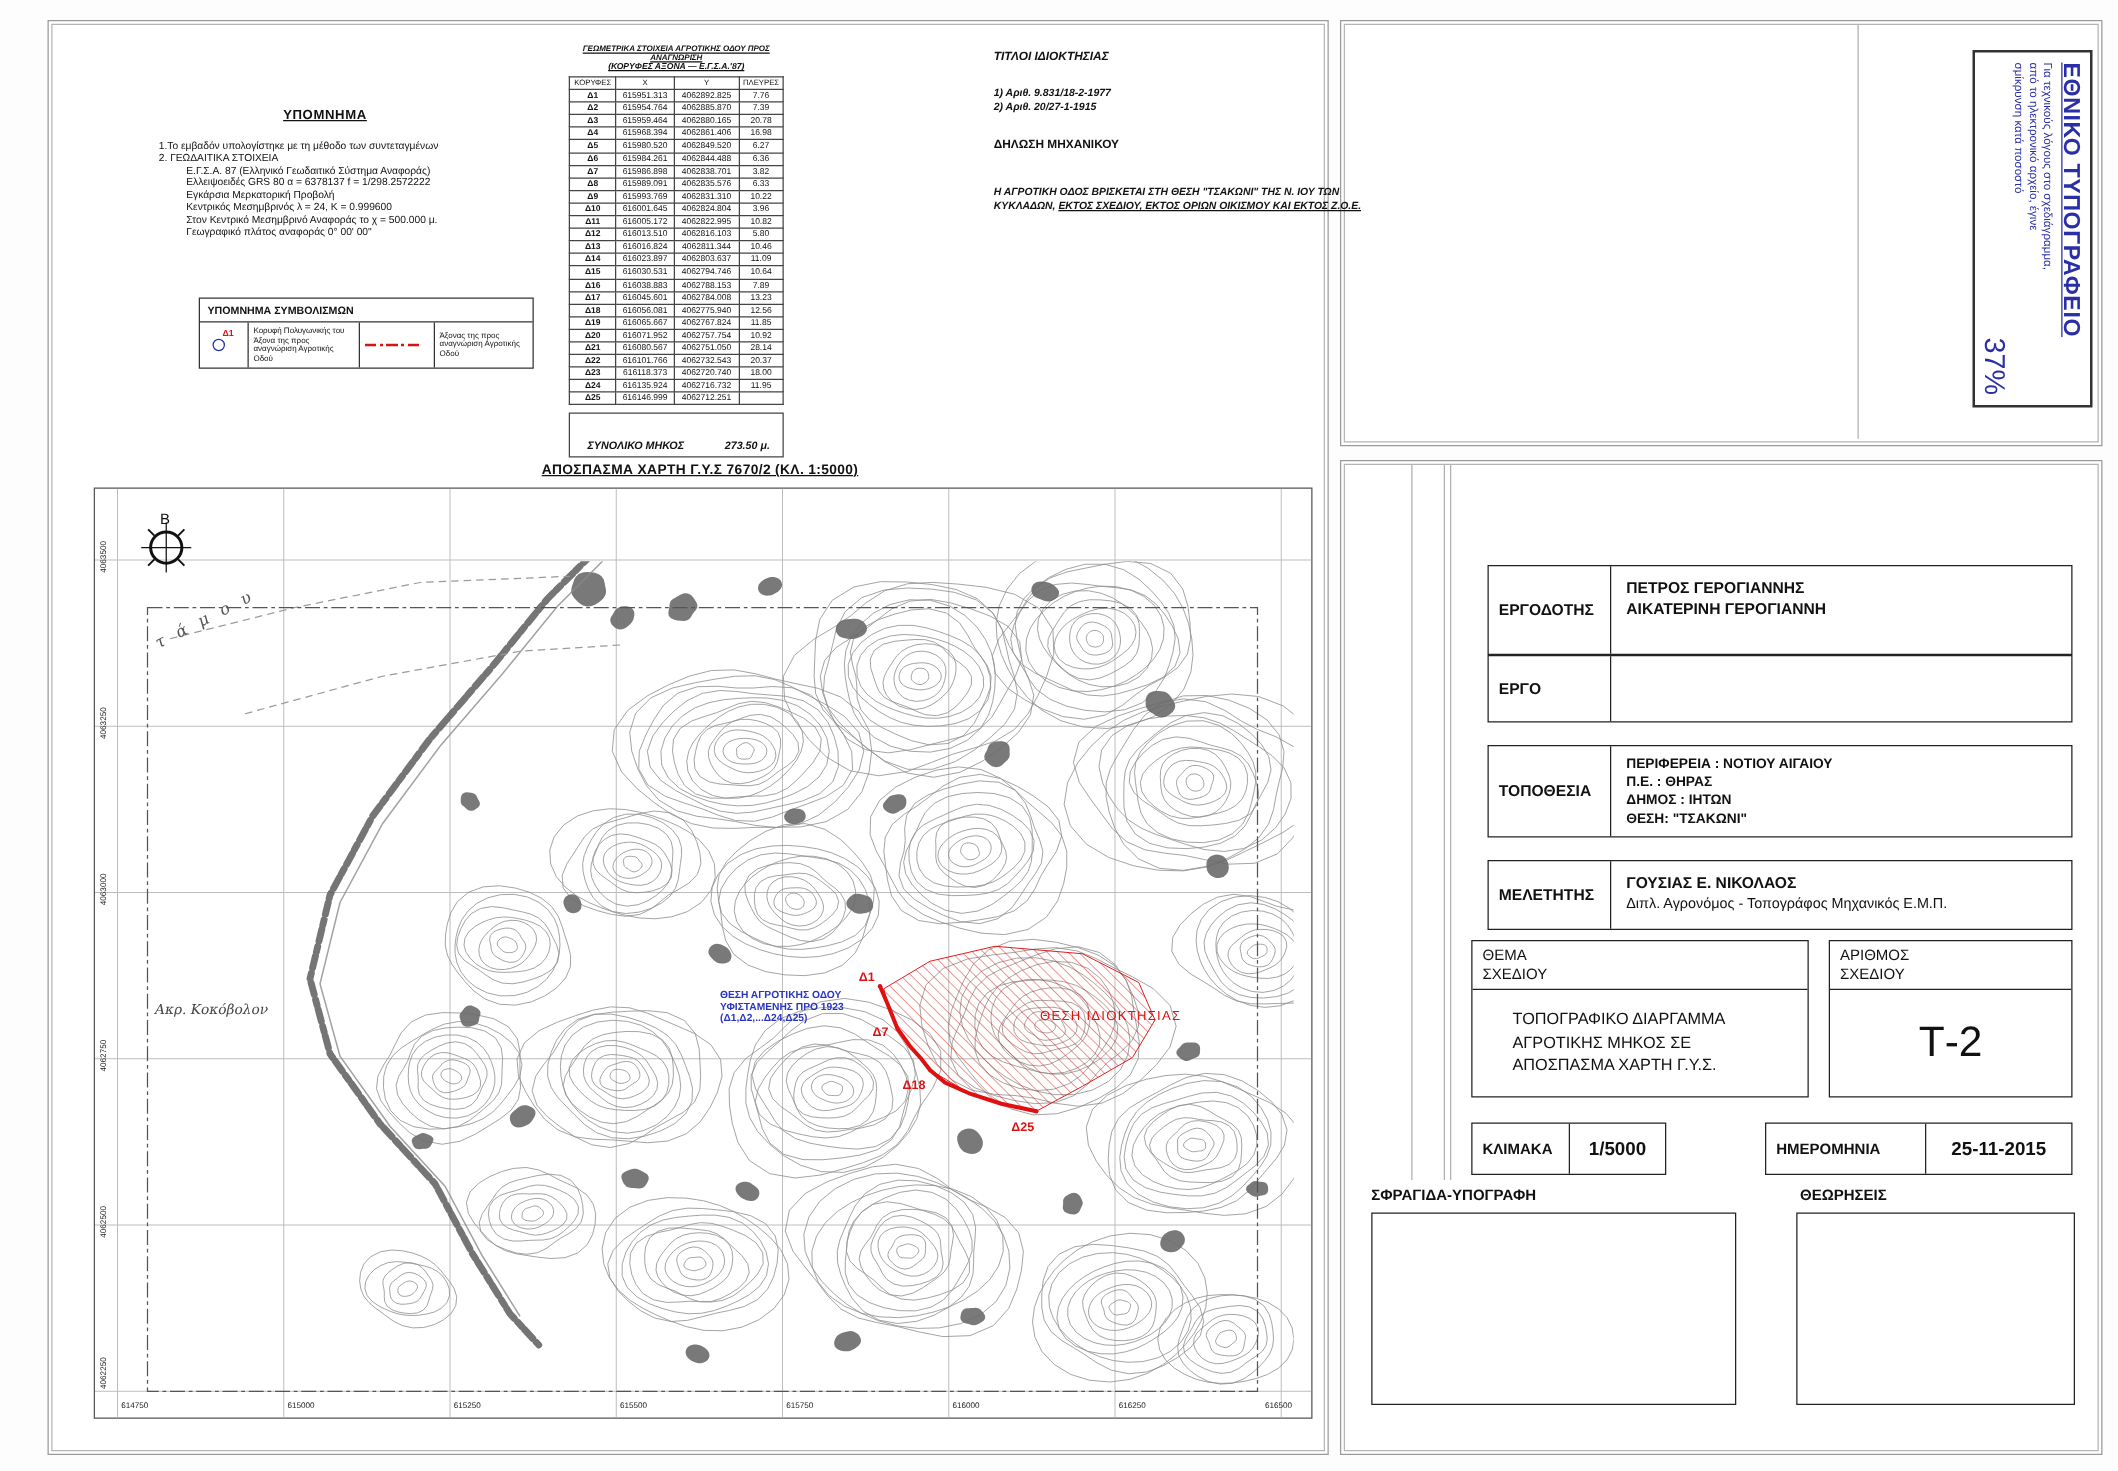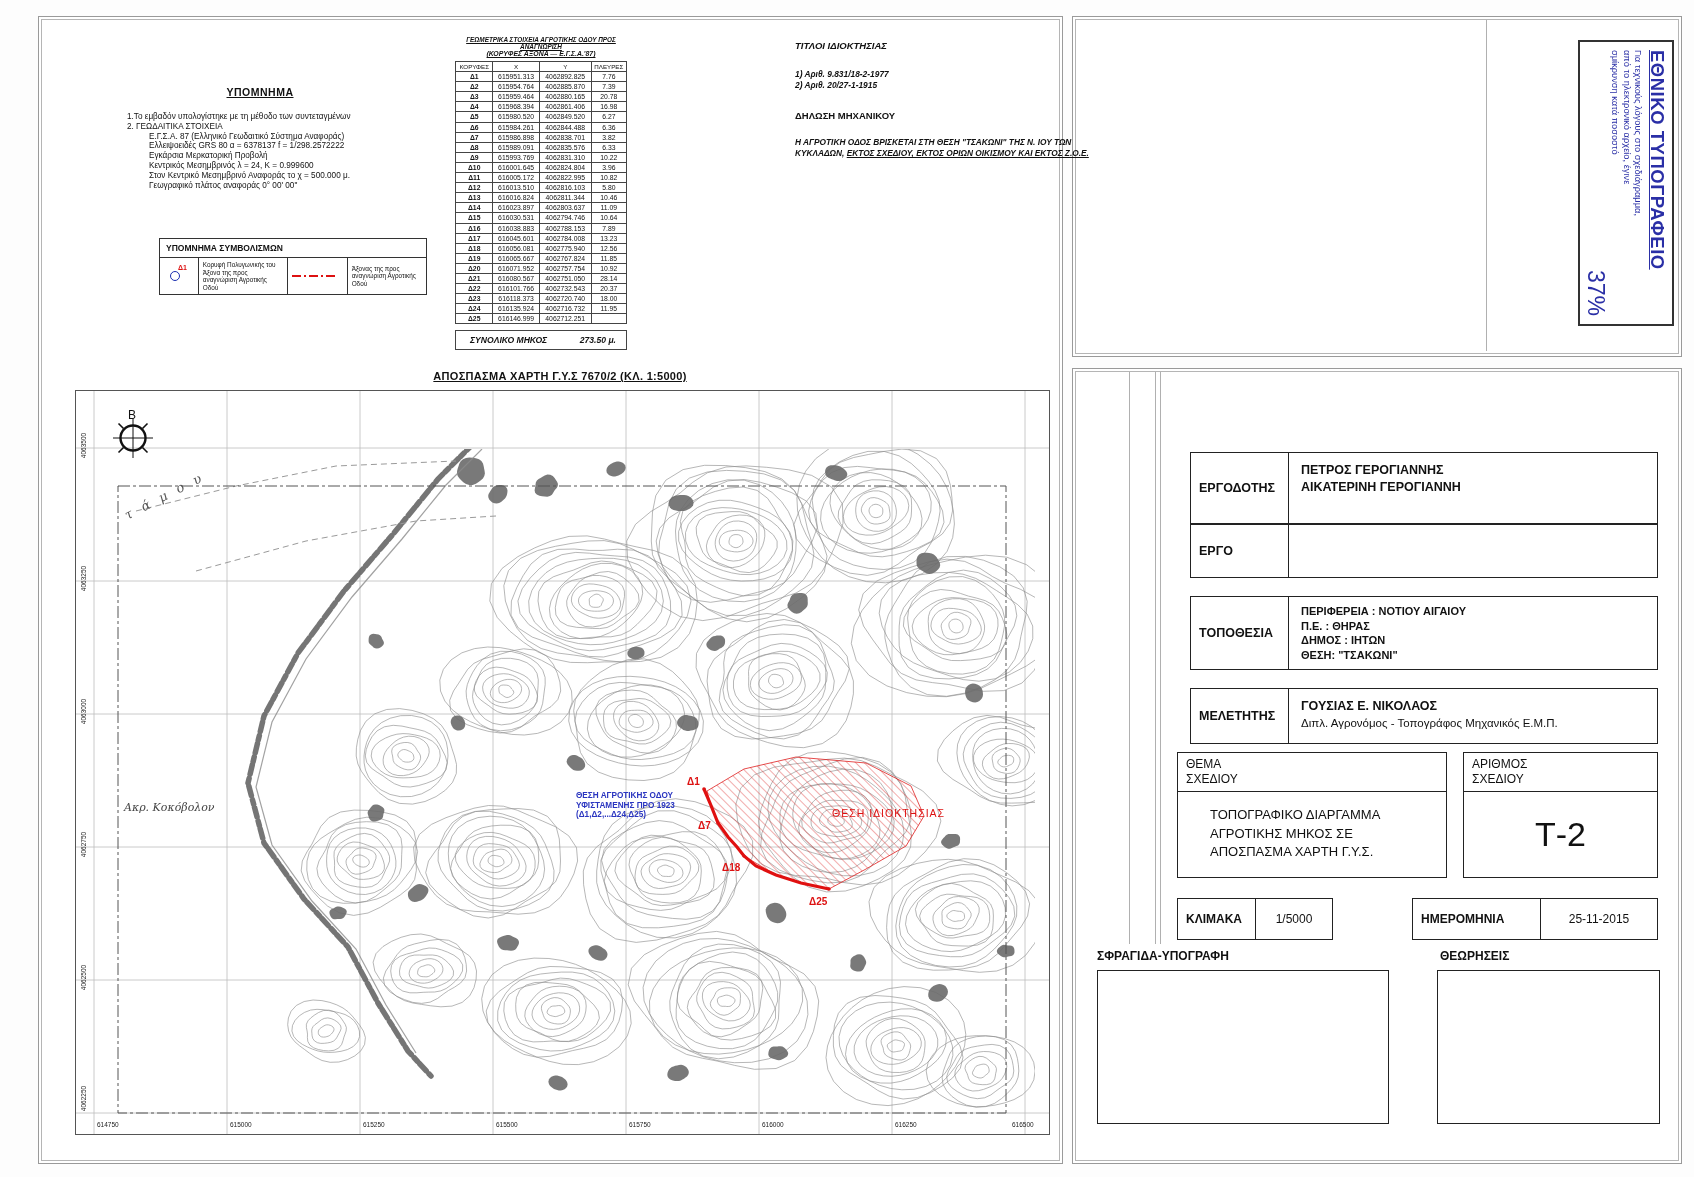--- a/index.html
+++ b/index.html
@@ -30,21 +30,21 @@
   .redline{display:inline-block;width:46px;height:2px;
     background:repeating-linear-gradient(90deg,#d11 0 9px,transparent 9px 12px,#d11 12px 14px,transparent 14px 17px)}
 
   
   .ct-title{font-size:6.9px;font-weight:bold;font-style:italic;text-decoration:underline;text-align:center}
   .ct{border-collapse:collapse;background:#fff}
   .ct th,.ct td{border:0.8px solid #444;font-size:6.8px;padding:0 2px;height:9.1px;line-height:9.1px;text-align:center;font-weight:normal}
   .ct th{font-size:6.2px}
   .ct .dcol{font-weight:bold}
   .ct-total{display:flex;justify-content:space-between;border:0.8px solid #444;border-top-width:1.2px;
-    font-size:8.6px;font-weight:bold;font-style:italic;padding:4px 10px 4px 14px;background:#fff}
+    font-size:8.6px;font-weight:bold;font-style:italic;padding:20px 10px 4px 14px;background:#fff}
 
   
   .tt-head{font-size:9.5px;font-weight:bold;font-style:italic}
   .tt-item{font-size:8.4px;font-weight:bold;font-style:italic;line-height:10.5px}
   .decl-head{font-size:9.5px;font-weight:bold}
   .decl-body{font-size:8.3px;font-weight:bold;font-style:italic;line-height:11px}
 
   
   .map-title{font-size:11px;font-weight:bold;text-decoration:underline;text-align:center;letter-spacing:.3px}
   #map{position:absolute;left:75px;top:390px;width:973px;height:743px;border:1.2px solid #555;background:#fff}
@@ -72,21 +72,21 @@
   .tb-line-b{font-size:12.5px;font-weight:bold;line-height:17px}
   .tb-line-s{font-size:11px;font-weight:bold;line-height:14.5px}
   .tb-line-n{font-size:11.5px;line-height:16px}
   .tbox{position:absolute;background:#fff;border:1.3px solid #222;box-sizing:border-box}
   .tbox-head{padding:4px 8px;font-size:12px;font-weight:normal;line-height:15px;border-bottom:1.3px solid #222}
   .thema-content{padding:14px 0 0 32px}
   .thema-content div{font-size:13px;line-height:18.5px}
   .bignum{display:flex;align-items:center;justify-content:center;height:84px;font-size:34px}
   .kv{display:flex;height:100%}
   .kv .k{display:flex;align-items:center;padding-left:8px;font-size:12px;font-weight:bold;border-right:1.3px solid #222;box-sizing:border-box;flex:none}
-  .kv .v{display:flex;align-items:center;justify-content:center;font-size:12px;font-weight:normal;flex:1}
+  .kv .v{display:flex;align-items:center;justify-content:center;font-size:15px;font-weight:bold;flex:1}
   .sec-label{position:absolute;font-size:12px;font-weight:bold;background:#fff;padding:1px 3px}
   .empty-box{position:absolute;border:1.3px solid #222;background:#fff}
 </style>
 </head>
 <body>
 
 <div class="sheet" style="left:38px;top:16px;width:1023px;height:1146px"></div>
 <div class="sheet" style="left:1072px;top:16px;width:608px;height:339px"></div>
 <div class="sheet" style="left:1072px;top:368px;width:608px;height:794px"></div>
 <div class="vfold" style="left:1486px;top:20px;height:331px"></div>
@@ -293,21 +293,21 @@
 </div>
 
 <div class="abs" style="left:795px;top:40px;width:300px">
   <div class="tt-head">ΤΙΤΛΟΙ ΙΔΙΟΚΤΗΣΙΑΣ</div>
   <div class="tt-item" style="margin-top:18px">1) Αριθ. 9.831/18-2-1977</div>
   <div class="tt-item">2) Αριθ. 20/27-1-1915</div>
 </div>
 
 <div class="abs" style="left:795px;top:110px;width:360px">
   <div class="decl-head">ΔΗΛΩΣΗ ΜΗΧΑΝΙΚΟΥ</div>
-  <div class="decl-body" style="margin-top:16px">
+  <div class="decl-body" style="margin-top:27px">
     <div>Η ΑΓΡΟΤΙΚΗ ΟΔΟΣ ΒΡΙΣΚΕΤΑΙ ΣΤΗ ΘΕΣΗ "ΤΣΑΚΩΝΙ" ΤΗΣ Ν. ΙΟΥ ΤΩΝ</div>
     <div>
       <span>ΚΥΚΛΑΔΩΝ, </span><u>ΕΚΤΟΣ ΣΧΕΔΙΟΥ, ΕΚΤΟΣ ΟΡΙΩΝ ΟΙΚΙΣΜΟΥ ΚΑΙ ΕΚΤΟΣ Ζ.Ο.Ε.</u>
     </div>
   </div>
 </div>
 
 <div class="abs map-title" style="left:370px;top:370px;width:380px">ΑΠΟΣΠΑΣΜΑ ΧΑΡΤΗ Γ.Υ.Σ 7670/2 (ΚΛ. 1:5000)</div>
 
 <div id="map">

